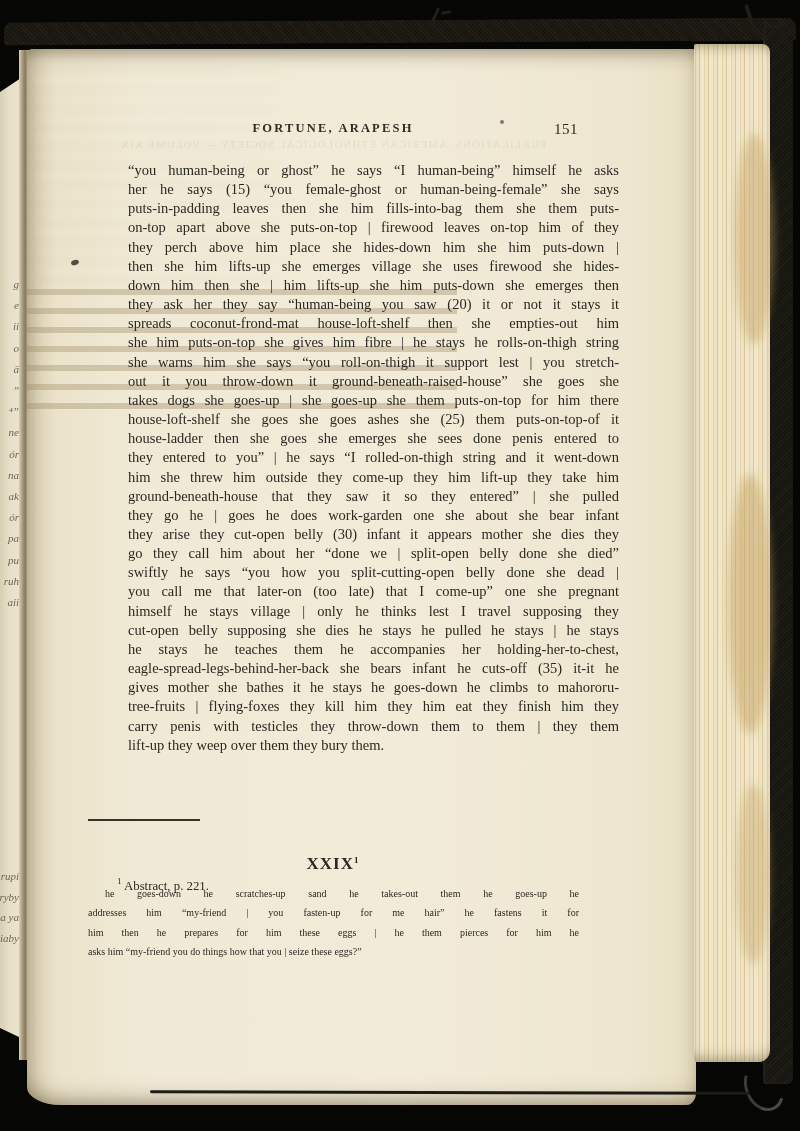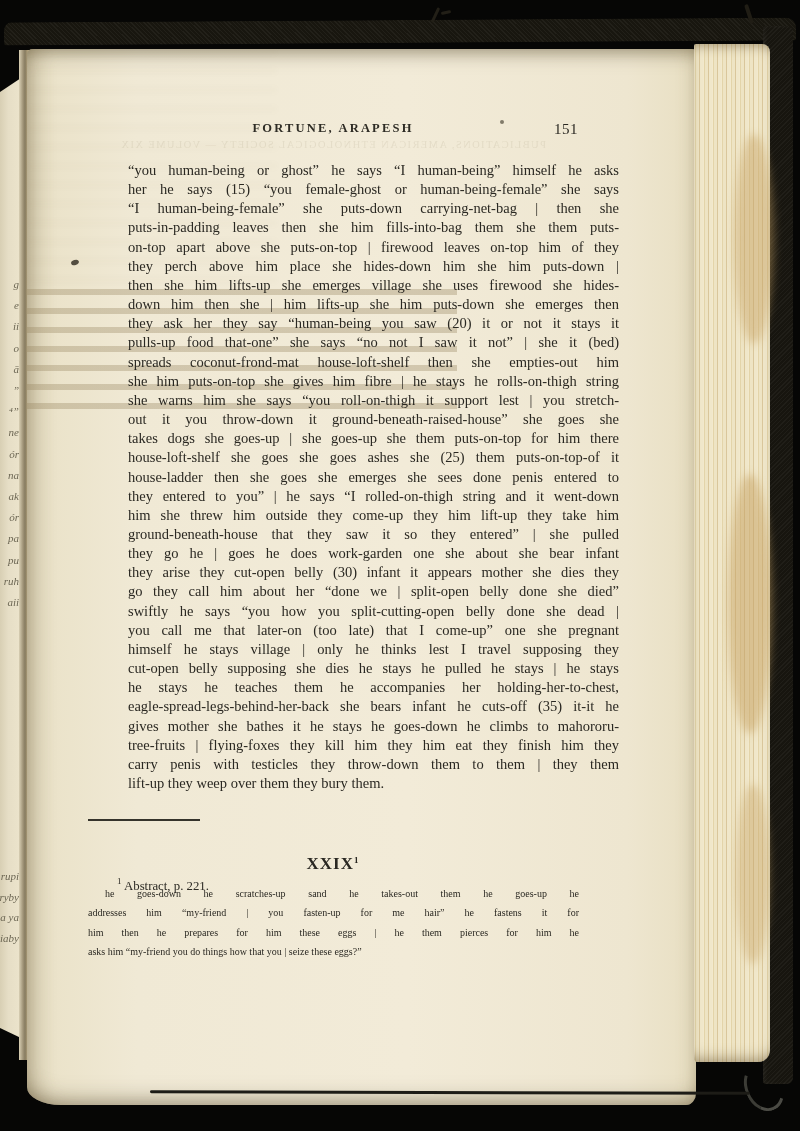--- a/index.html
+++ b/index.html
@@ -130,28 +130,26 @@
 
     <div class="runhead">
       <span>FORTUNE, ARAPESH</span>
       <span class="pagenum">151</span>
     </div>
     <div class="showthrough">PUBLICATIONS, AMERICAN ETHNOLOGICAL SOCIETY — VOLUME XIX</div>
 
     <div class="body-text para">
         <div class="ln">“you human-being or ghost” he says “I human-being” himself he asks</div>
         <div class="ln">her he says (15) “you female-ghost or human-being-female” she says</div>
-        <div class="ln">“I human-being-female” she puts-down carrying-net-bag | then she</div>
         <div class="ln">puts-in-padding leaves then she him fills-into-bag them she them puts-</div>
         <div class="ln">on-top apart above she puts-on-top | firewood leaves on-top him of they</div>
         <div class="ln">they perch above him place she hides-down him she him puts-down |</div>
         <div class="ln">then she him lifts-up she emerges village she uses firewood she hides-</div>
         <div class="ln">down him then she | him lifts-up she him puts-down she emerges then</div>
         <div class="ln">they ask her they say “human-being you saw (20) it or not it stays it</div>
-        <div class="ln">pulls-up food that-one” she says “no not I saw it not” | she it (bed)</div>
         <div class="ln">spreads coconut-frond-mat house-loft-shelf then she empties-out him</div>
         <div class="ln">she him puts-on-top she gives him fibre | he stays he rolls-on-thigh string</div>
         <div class="ln">she warns him she says “you roll-on-thigh it support lest | you stretch-</div>
         <div class="ln">out it you throw-down it ground-beneath-raised-house” she goes she</div>
         <div class="ln">takes dogs she goes-up | she goes-up she them puts-on-top for him there</div>
         <div class="ln">house-loft-shelf she goes she goes ashes she (25) them puts-on-top-of it</div>
         <div class="ln">house-ladder then she goes she emerges she sees done penis entered to</div>
         <div class="ln">they entered to you” | he says “I rolled-on-thigh string and it went-down</div>
         <div class="ln">him she threw him outside they come-up they him lift-up they take him</div>
         <div class="ln">ground-beneath-house that they saw it so they entered” | she pulled</div>

